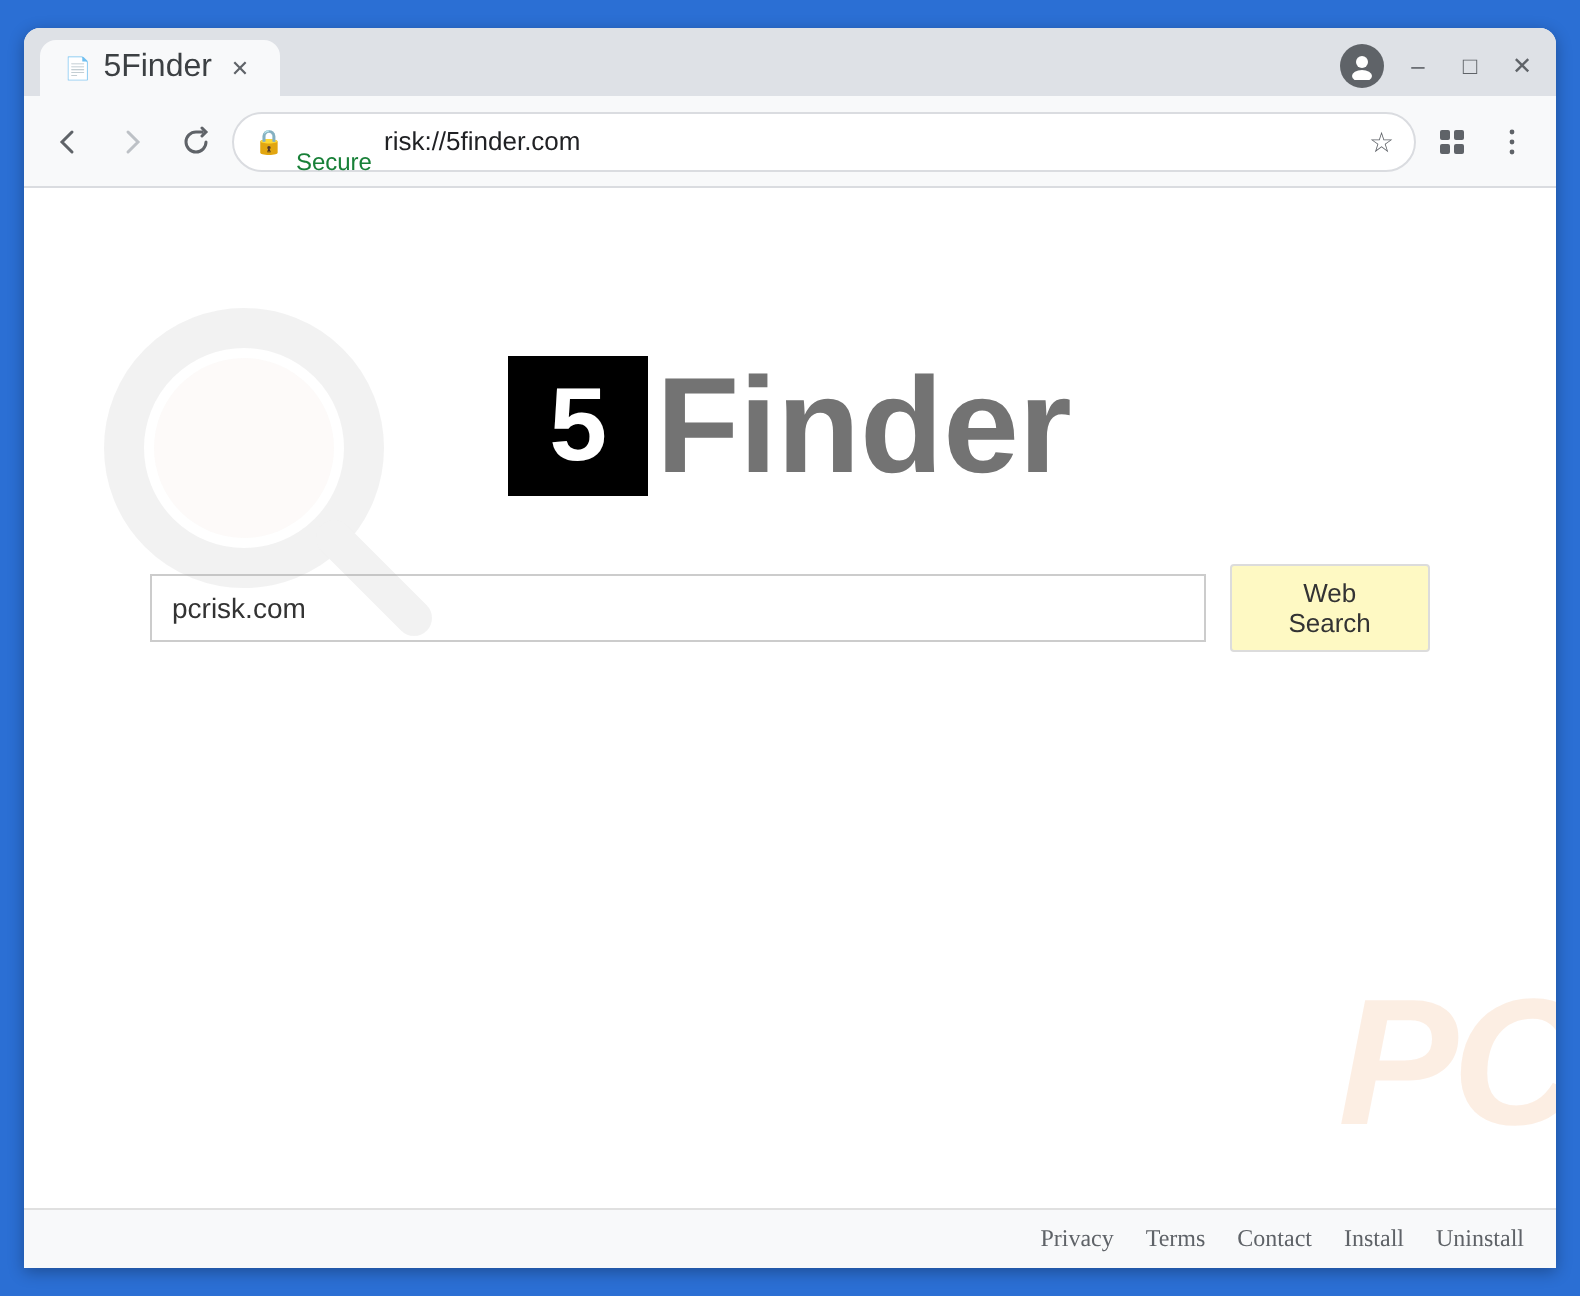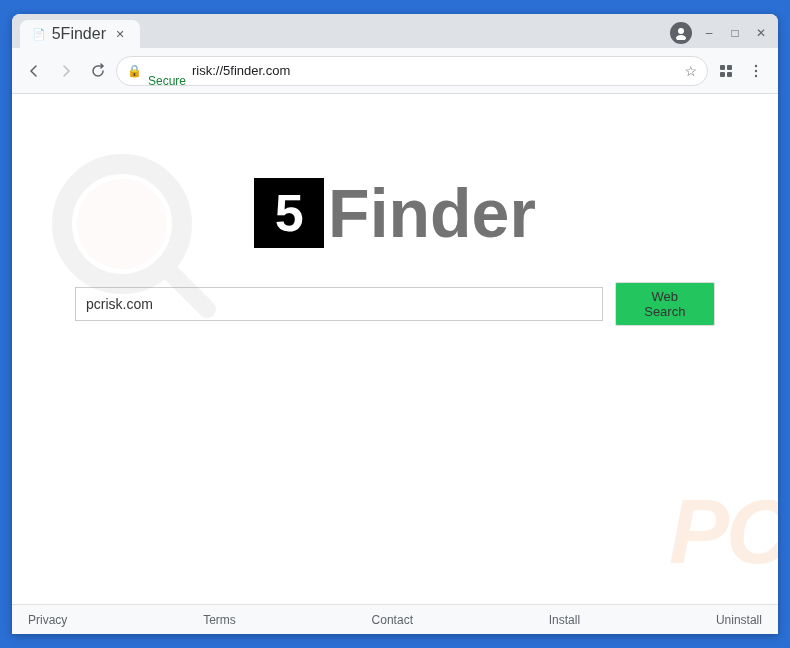--- a/index.html
+++ b/index.html
@@ -252,41 +252,42 @@
       height: 34px;
       border: 1px solid #ccc;
       padding: 0 10px;
       font-size: 14px;
       color: #333;
       outline: none;
     }
 
     .search-btn {
       padding: 6px 20px;
-      background: #22c55e;
+      background: #fef9c3;
       border: 1px solid #dcdcdc;
       color: #333;
       font-size: 13px;
       cursor: pointer;
       border-radius: 2px;
     }
 
     
     .page-footer {
       position: absolute;
       bottom: 0;
       width: 100%;
       height: 30px;
       display: flex;
       align-items: center;
-      justify-content: space-between;
+      justify-content: flex-end;
       padding: 0 16px;
       gap: 16px;
       background: #f8f9fa;
       border-top: 1px solid #e0e0e0;
+      font-family: Liberation Serif, serif;
     }
 
     .footer-link {
       font-size: 12px;
       color: #5f6368;
       cursor: pointer;
     }
 
     
     .magnifier-svg {

